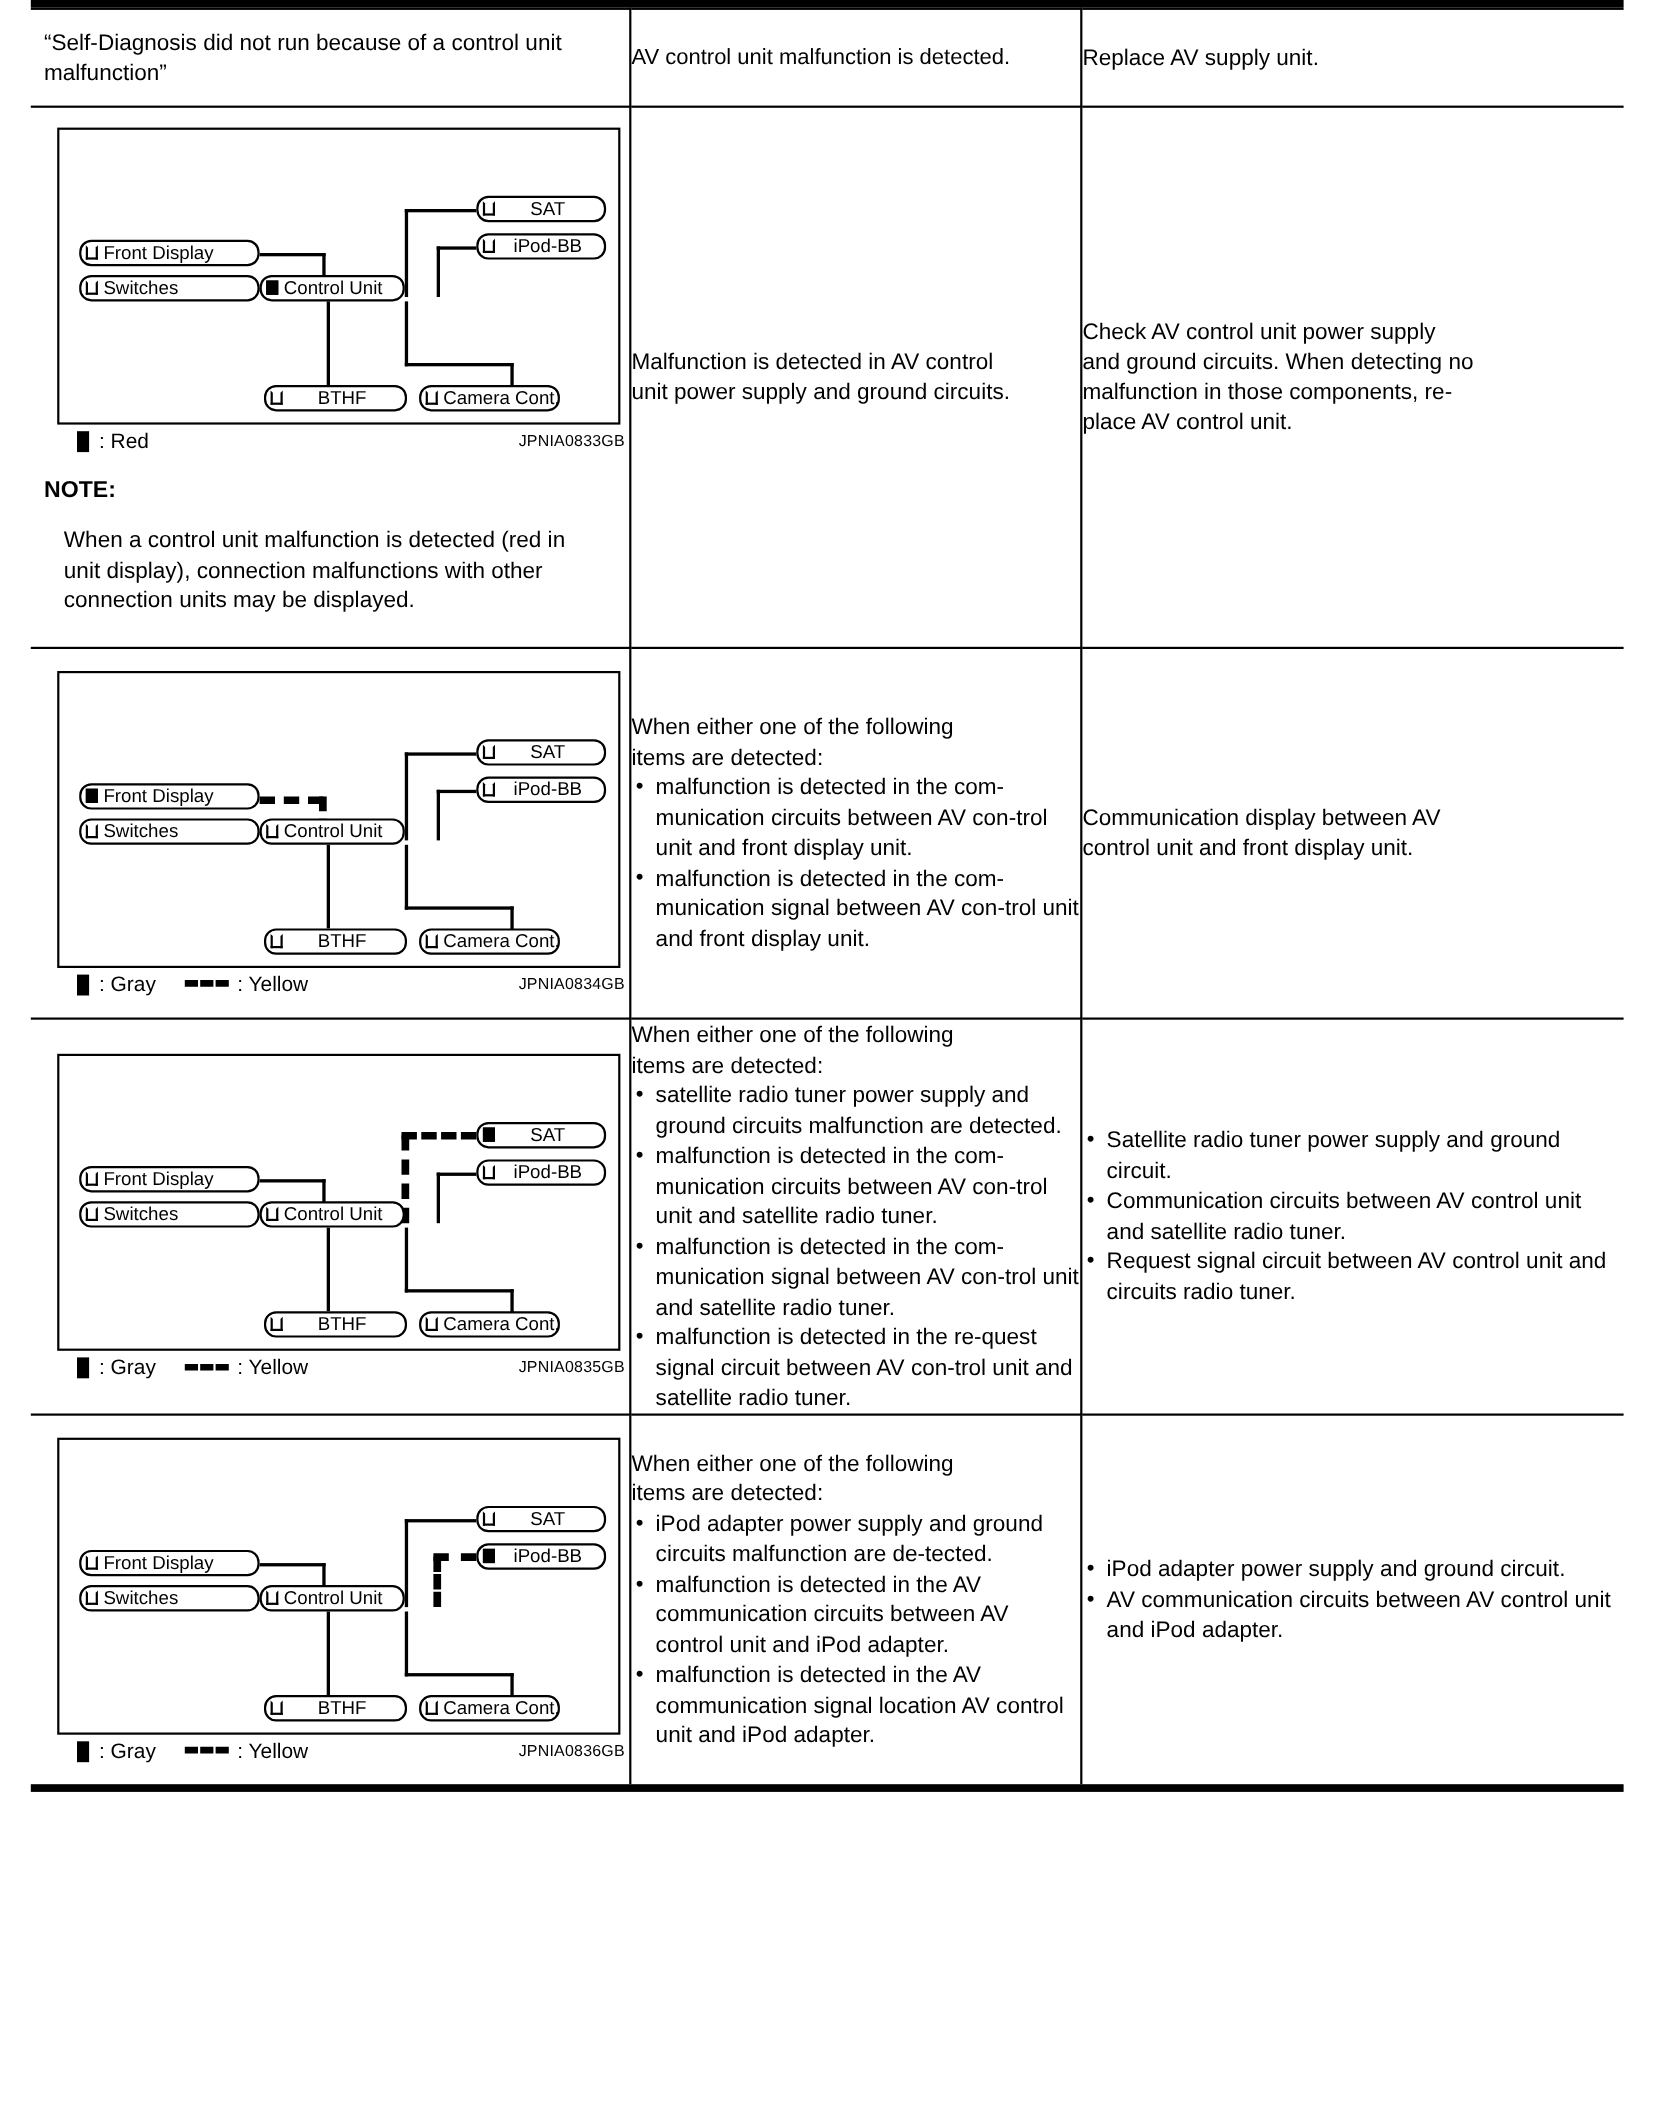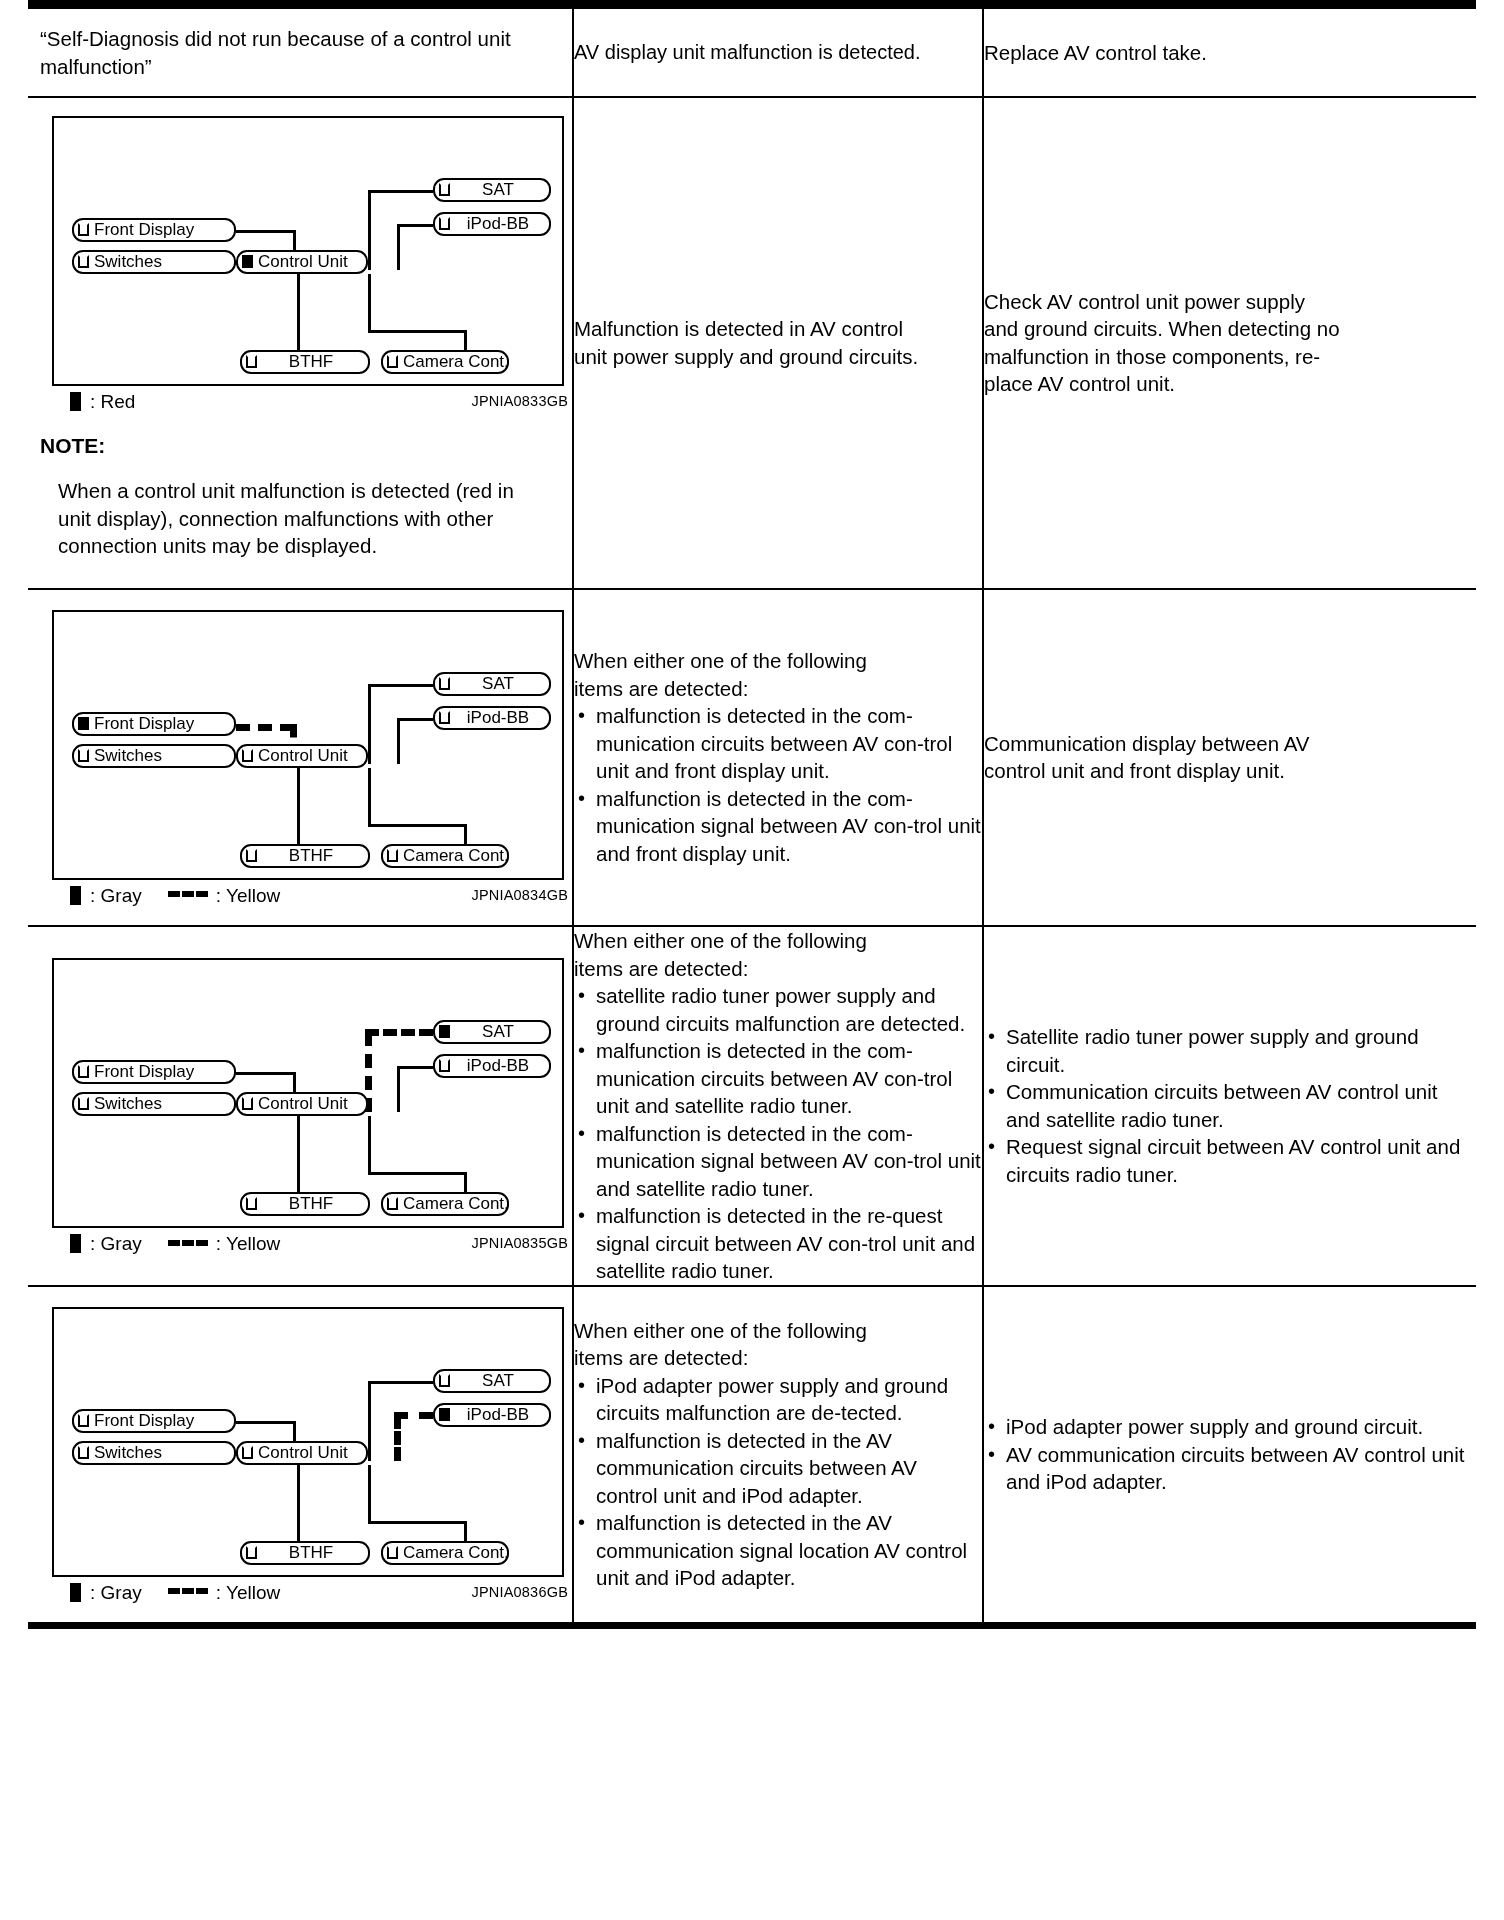--- a/index.html
+++ b/index.html
@@ -102,24 +102,24 @@
       </colgroup>
 
     <tbody>
 
     <tr>
       <td class="cell mid" style="padding:16px 12px;">
         <div>“Self-Diagnosis did not run because of a control unit</div>
         <div>malfunction”</div>
       </td>
       <td class="cell mid">
-        <div style="font-size:20px;">AV display unit malfunction is detected.</div>
-      </td>
-      <td class="cell mid">
-        <div>Replace AV control take.</div>
+        <div style="font-size:20px;">AV control unit malfunction is detected.</div>
+      </td>
+      <td class="cell mid">
+        <div>Replace AV supply unit.</div>
       </td>
     </tr>
 
     <tr>
       <td class="cell top" style="padding:8px 12px 10px 12px;">
         <div class="diagwrap" style="padding-left:12px;">
           <div class="diagbox" style="width:512px;height:270px;">
 
             <div class="wire h" style="left:182px;top:112px;width:60px;"></div>
             <div class="wire v" style="left:239px;top:112px;height:33px;"></div>

